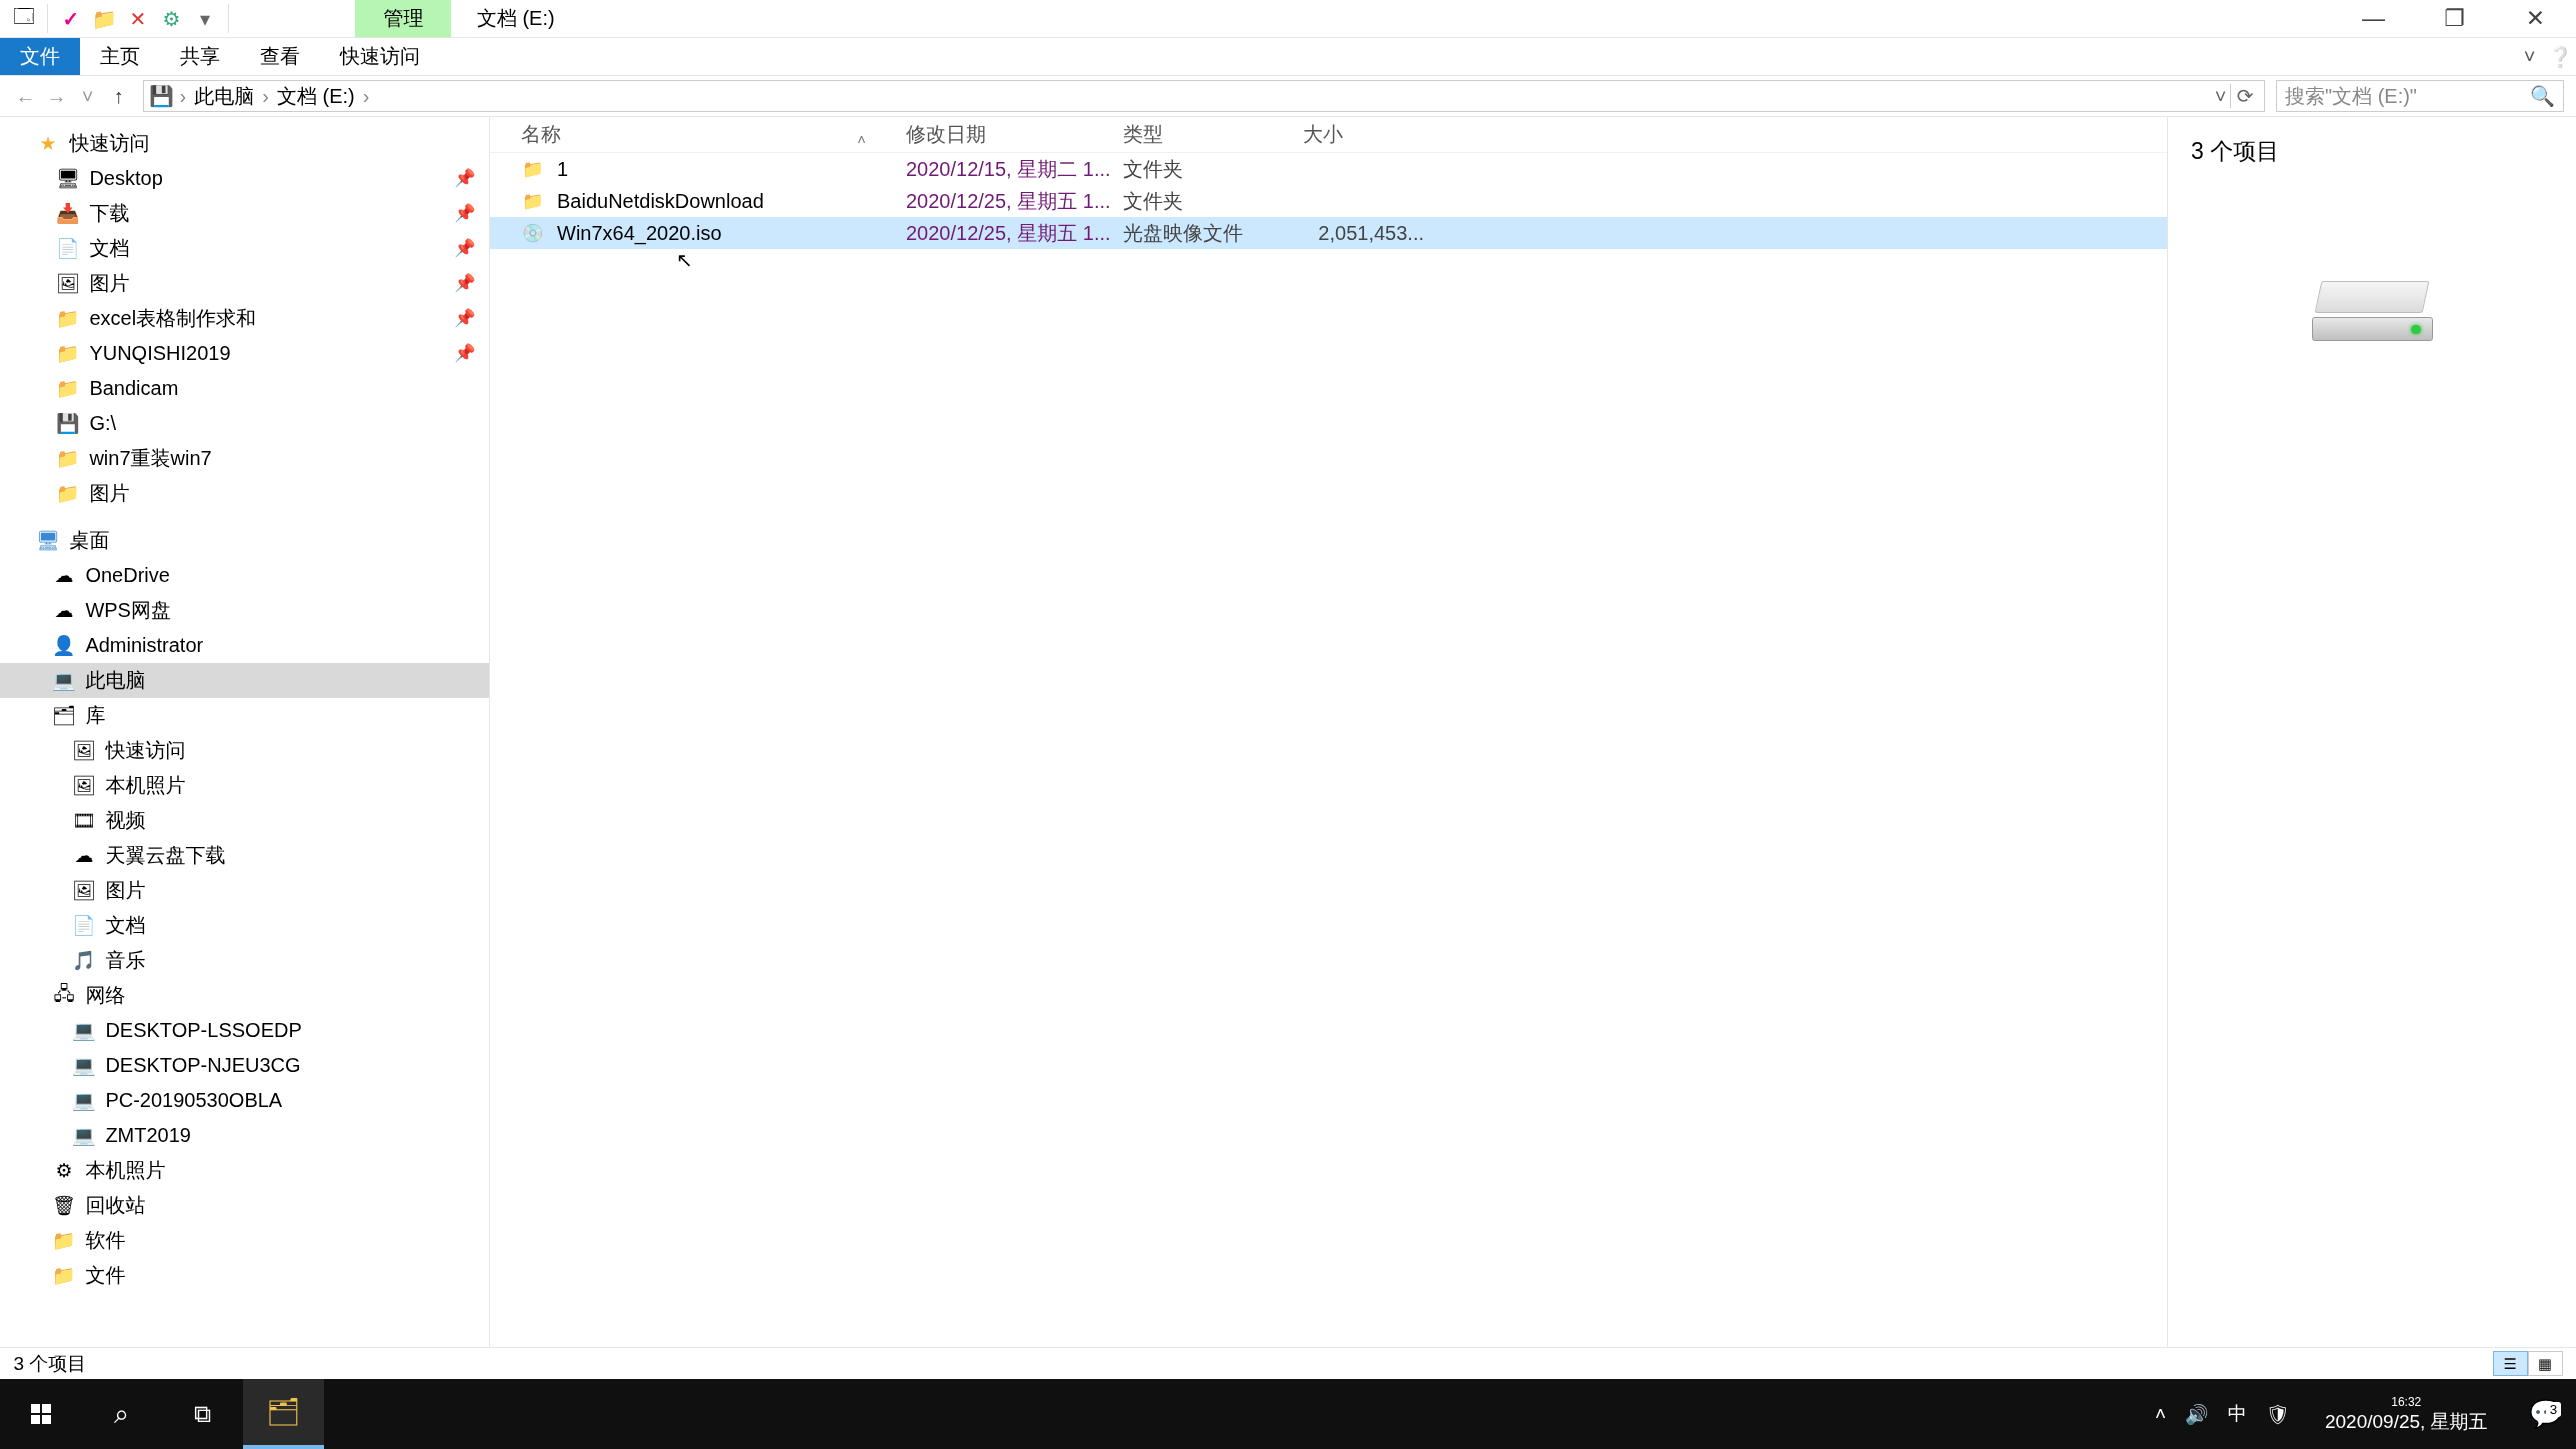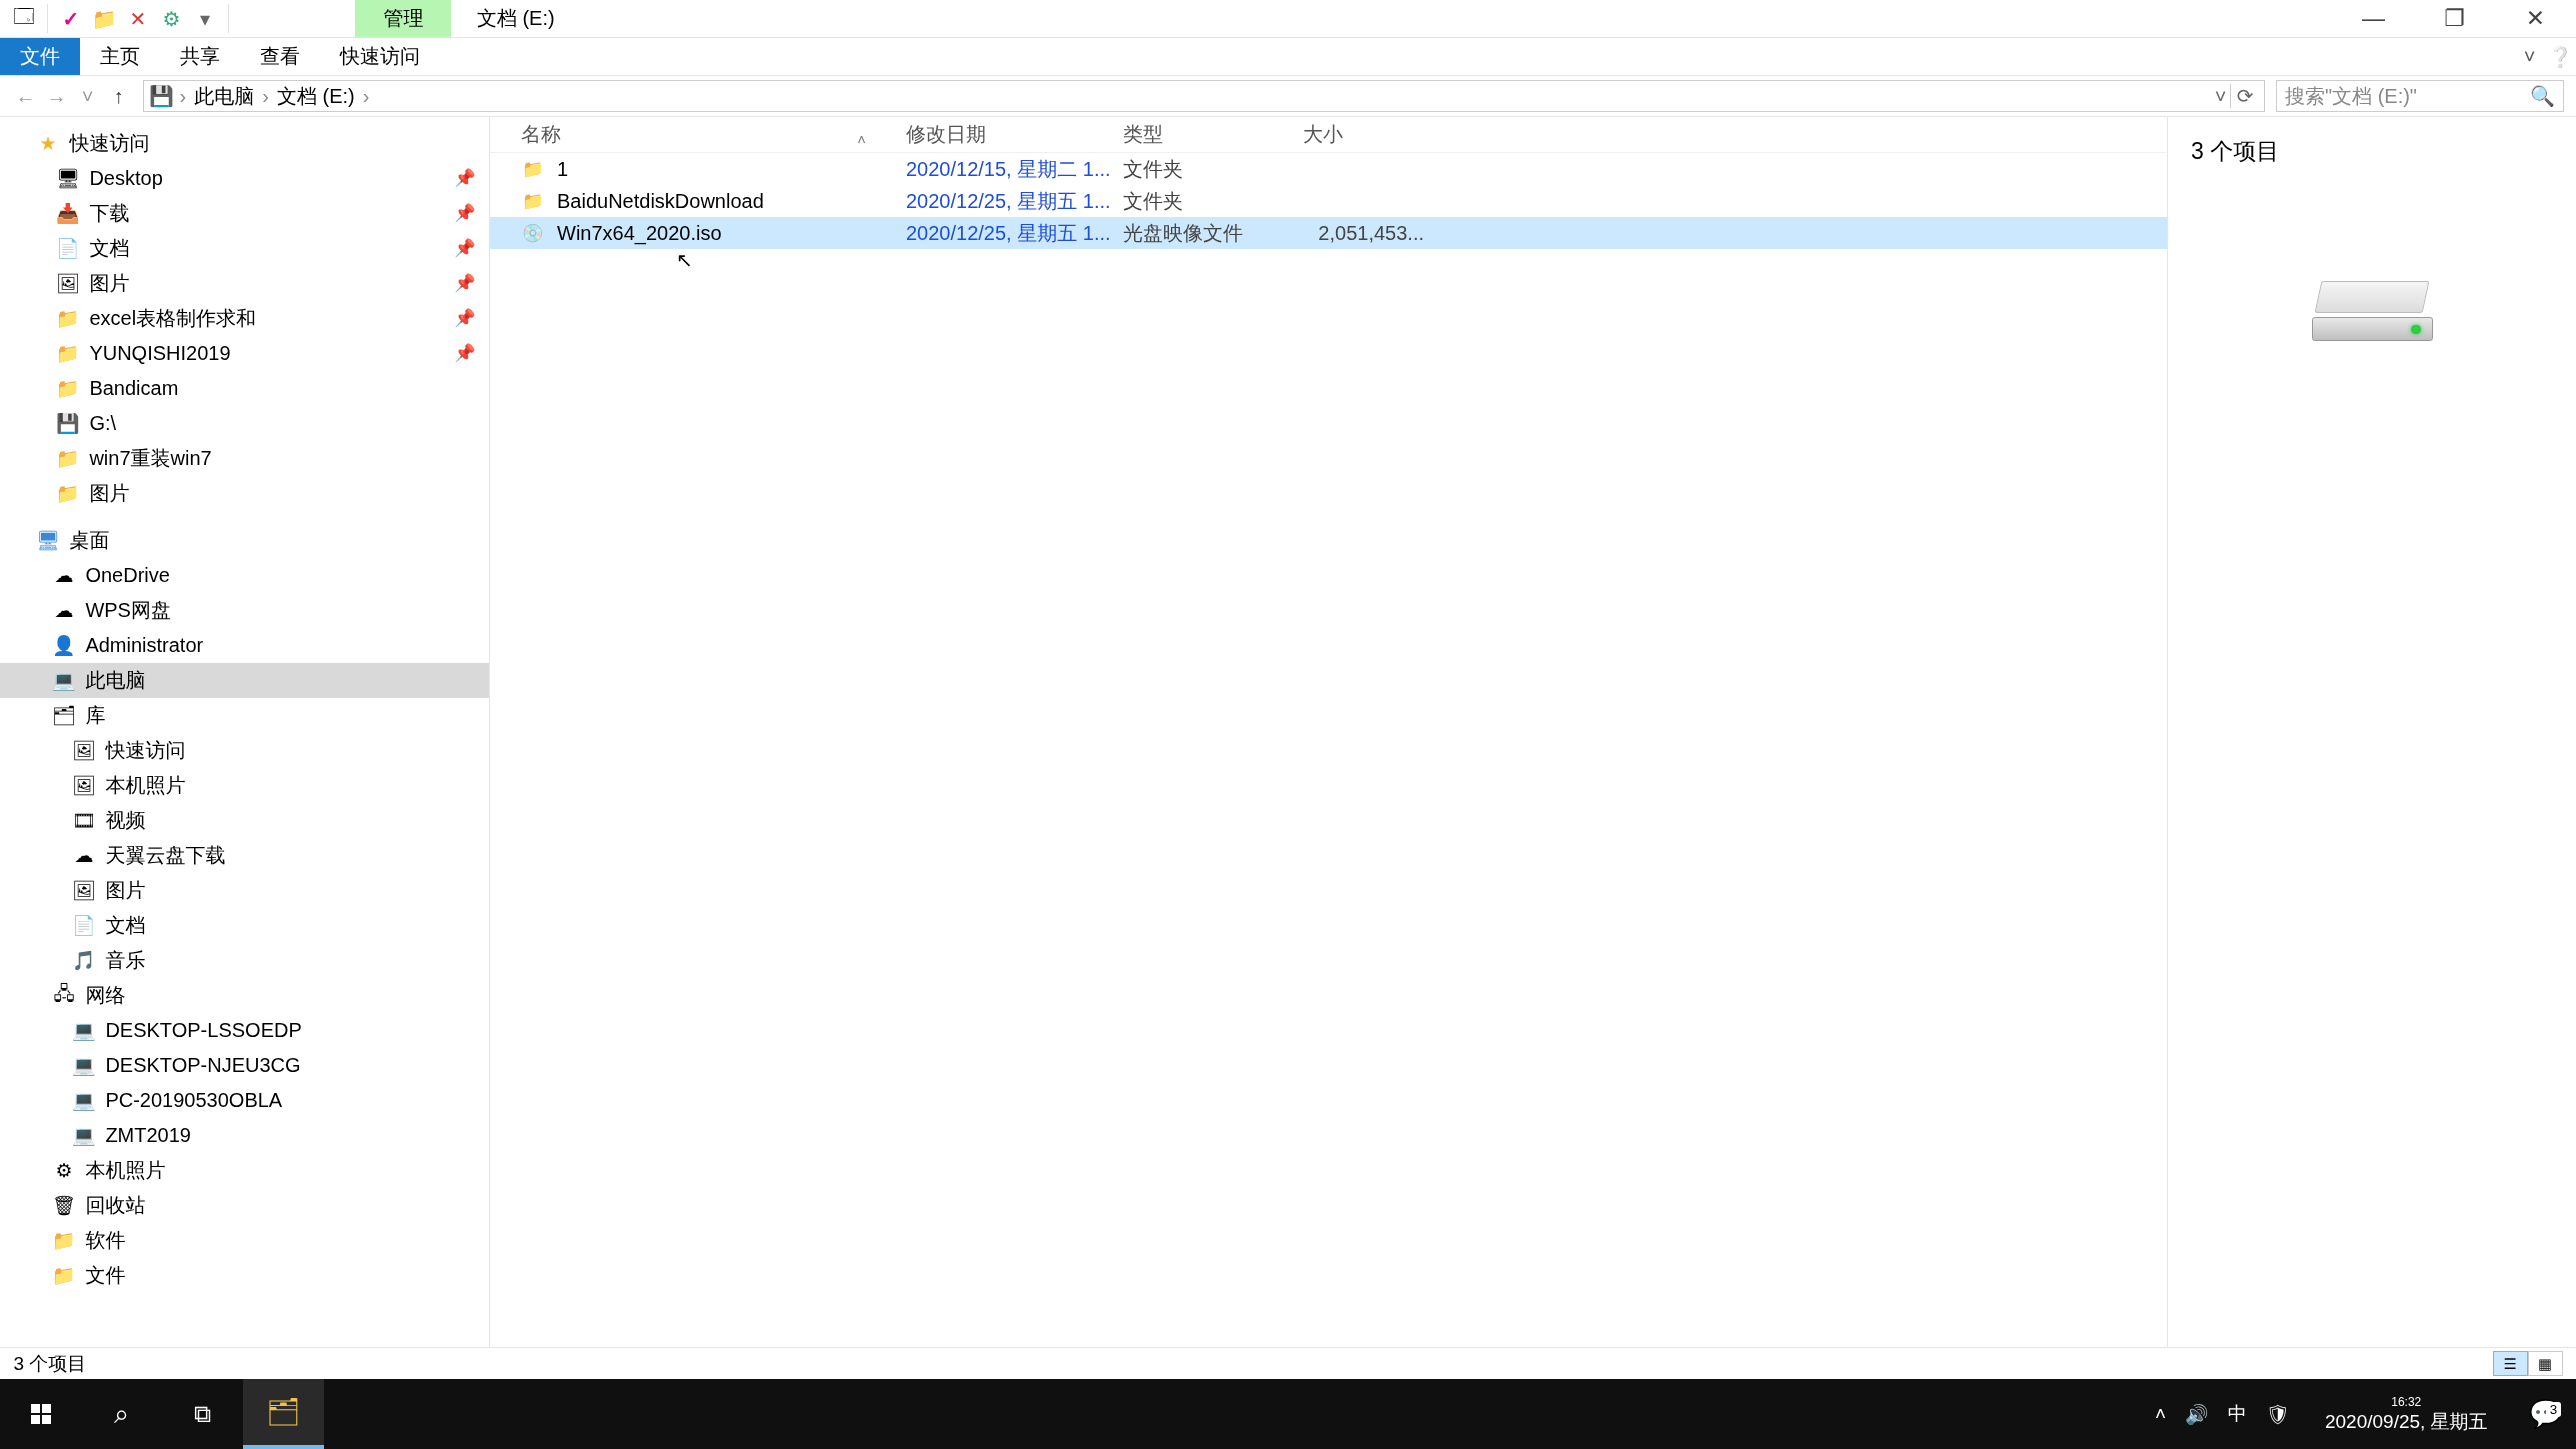--- a/index.html
+++ b/index.html
@@ -52,21 +52,21 @@
 .columns .col-name { width: 385px; display:flex; align-items:flex-end;}
 .columns .col-name .sortarrow { margin-left: auto; margin-right: 40px; color:#777; font-size: 14.8px;}
 .columns .col-date { width: 217px; }
 .columns .col-type { width: 180px; }
 .columns .col-size { width: 121px; text-align:left; }
 .rows { flex: 1; }
 .row { height: 32px; display: flex; align-items: center; padding-left: 31px; font-size: 20px; }
 .row.selected { background: #cce8ff; }
 .row .ficon { width: 24px; height: 24px; margin-right: 12px; display:flex; align-items:center; justify-content:center; font-size:17.4px;}
 .row .c-name { width: 349px; white-space: nowrap; overflow:hidden; text-overflow:ellipsis;}
-.row .c-date { width: 217px; color:#1d4ed8; white-space:nowrap; overflow:hidden; text-overflow:ellipsis;}
+.row .c-date { width: 217px; color:#701a75; white-space:nowrap; overflow:hidden; text-overflow:ellipsis;}
 .row .c-type { width: 180px; color:#444;}
 .row .c-size { width: 121px; color:#444; text-align:right;}
 
 .preview { width: 409px; border-left: 0.7px solid #e5e5e5; display:flex; flex-direction:column; align-items:flex-start; padding: 19px 23px; font-size: 23px;}
 .preview .drive { width: 121px; height: 60px; margin-top: 114px; align-self:center; position:relative;}
 .drive-top { position:absolute; top:0; left:6.7px; right:6.7px; height:32px; background:linear-gradient(#f5f5f5,#dcdcdc); border:0.7px solid #bbb; transform:skewX(-12deg); border-radius:2.7px;}
 .drive-bot { position:absolute; bottom:0; left:0; right:0; height:24px; background:linear-gradient(#e8e8e8,#bfbfbf); border:0.7px solid #999; border-radius:2.7px;}
 .drive-led { position:absolute; bottom:6.7px; right:12px; width:9.4px; height:9.4px; background:#2ecc40; border-radius:50%; box-shadow:0 0 4px #2ecc40;}
 
 .statusbar { height: 32px; border-top: 0.7px solid #e5e5e5; display: flex; align-items: center; padding: 0 13.4px; font-size: 19px; justify-content: space-between; }

